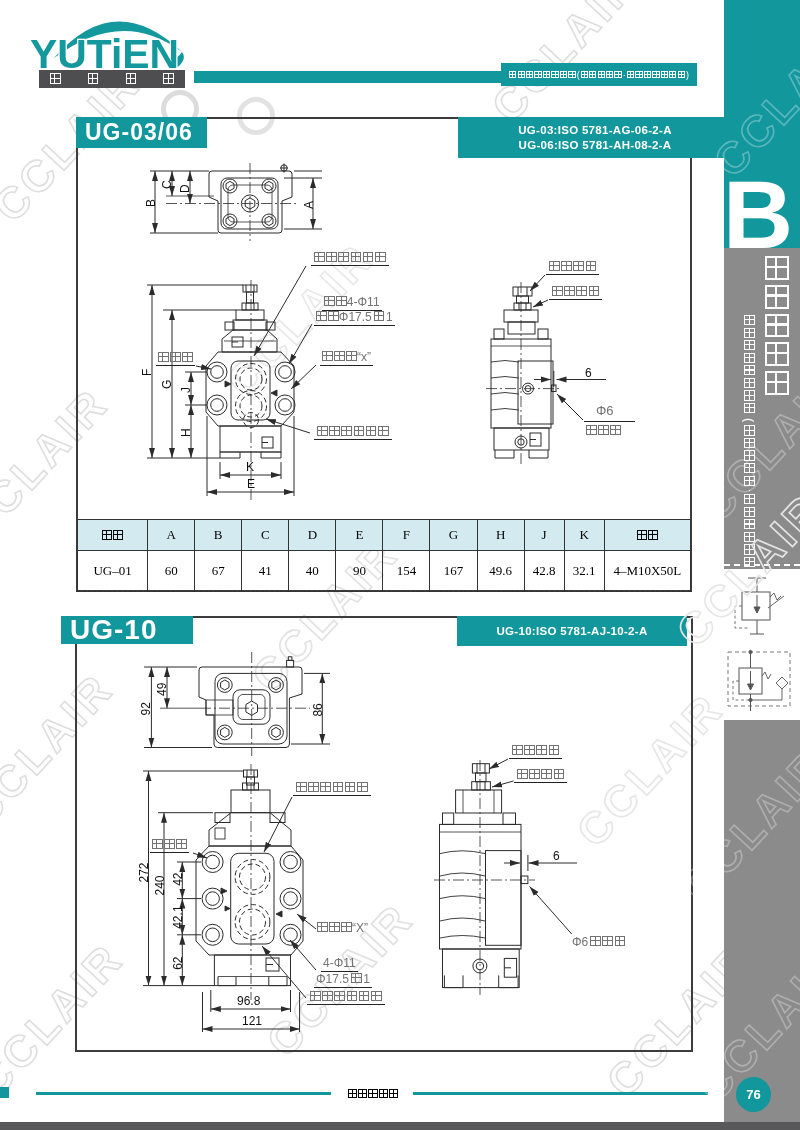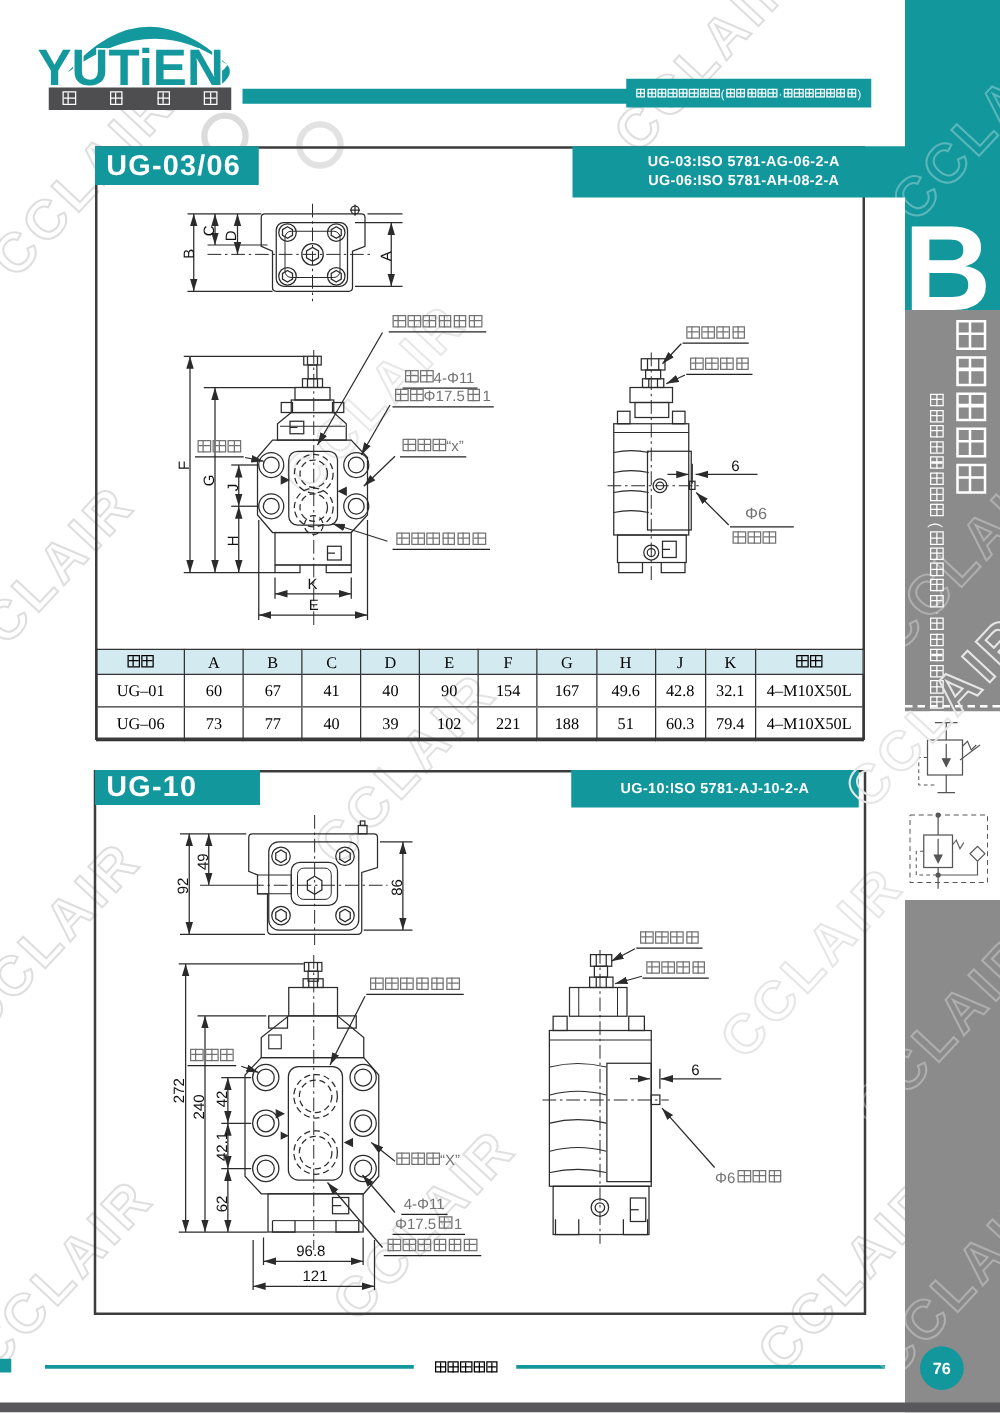--- a/index.html
+++ b/index.html
@@ -414,40 +414,26 @@
         <td style="border:1.5px solid #333;border-bottom:1px dashed #333">41</td>
         <td style="border:1.5px solid #333;border-bottom:1px dashed #333">40</td>
         <td style="border:1.5px solid #333;border-bottom:1px dashed #333">90</td>
         <td style="border:1.5px solid #333;border-bottom:1px dashed #333">154</td>
         <td style="border:1.5px solid #333;border-bottom:1px dashed #333">167</td>
         <td style="border:1.5px solid #333;border-bottom:1px dashed #333">49.6</td>
         <td style="border:1.5px solid #333;border-bottom:1px dashed #333">42.8</td>
         <td style="border:1.5px solid #333;border-bottom:1px dashed #333">32.1</td>
 <td style="border:1.5px solid #333;border-bottom:1px dashed #333">4–M10X50L</td>
       </tr>
-<tr style="height:27px">
-<td style="border:1.5px solid #333">UG–06</td>
-<td style="border:1.5px solid #333">73</td>
-        <td style="border:1.5px solid #333">77</td>
-        <td style="border:1.5px solid #333">40</td>
-        <td style="border:1.5px solid #333">39</td>
-        <td style="border:1.5px solid #333">102</td>
-        <td style="border:1.5px solid #333">221</td>
-        <td style="border:1.5px solid #333">188</td>
-        <td style="border:1.5px solid #333">51</td>
-        <td style="border:1.5px solid #333">60.3</td>
-        <td style="border:1.5px solid #333">79.4</td>
-<td style="border:1.5px solid #333">4–M10X50L</td>
-      </tr>
 </tbody>
   </table>
 
 <div class="abs" style="left:75px;top:616px;width:618px;height:436px;border:2px solid #3c3c3c"></div>
 
-<div class="abs teal" style="left:76px;top:616px;width:132px;height:28px;color:#fff;font-weight:bold;font-size:23px;line-height:27px;padding-left:9px;letter-spacing:1px">UG-10</div>
+<div class="abs teal" style="left:61px;top:616px;width:132px;height:28px;color:#fff;font-weight:bold;font-size:28px;line-height:27px;padding-left:9px;letter-spacing:1px">UG-10</div>
 
 <div class="abs teal" style="left:457px;top:616px;width:230px;height:30px;color:#fff;font-weight:bold;font-size:11.5px;text-align:center;line-height:30px;letter-spacing:.3px">UG-10:ISO 5781-AJ-10-2-A</div>
 
 <svg class="abs" style="left:75px;top:616px" width="618" height="436" viewBox="75 616 618 436" fill="none" stroke="#2b2b2b" stroke-width="1" font-family="Liberation Sans" font-size="12">
 <defs>
       <marker id="ar2" markerWidth="11" markerHeight="8" refX="10" refY="4" orient="auto-start-reverse">
         <path d="M0,1 L10,4 L0,7 Z" fill="#2b2b2b" stroke="none"></path>
       </marker>
     </defs>
 

